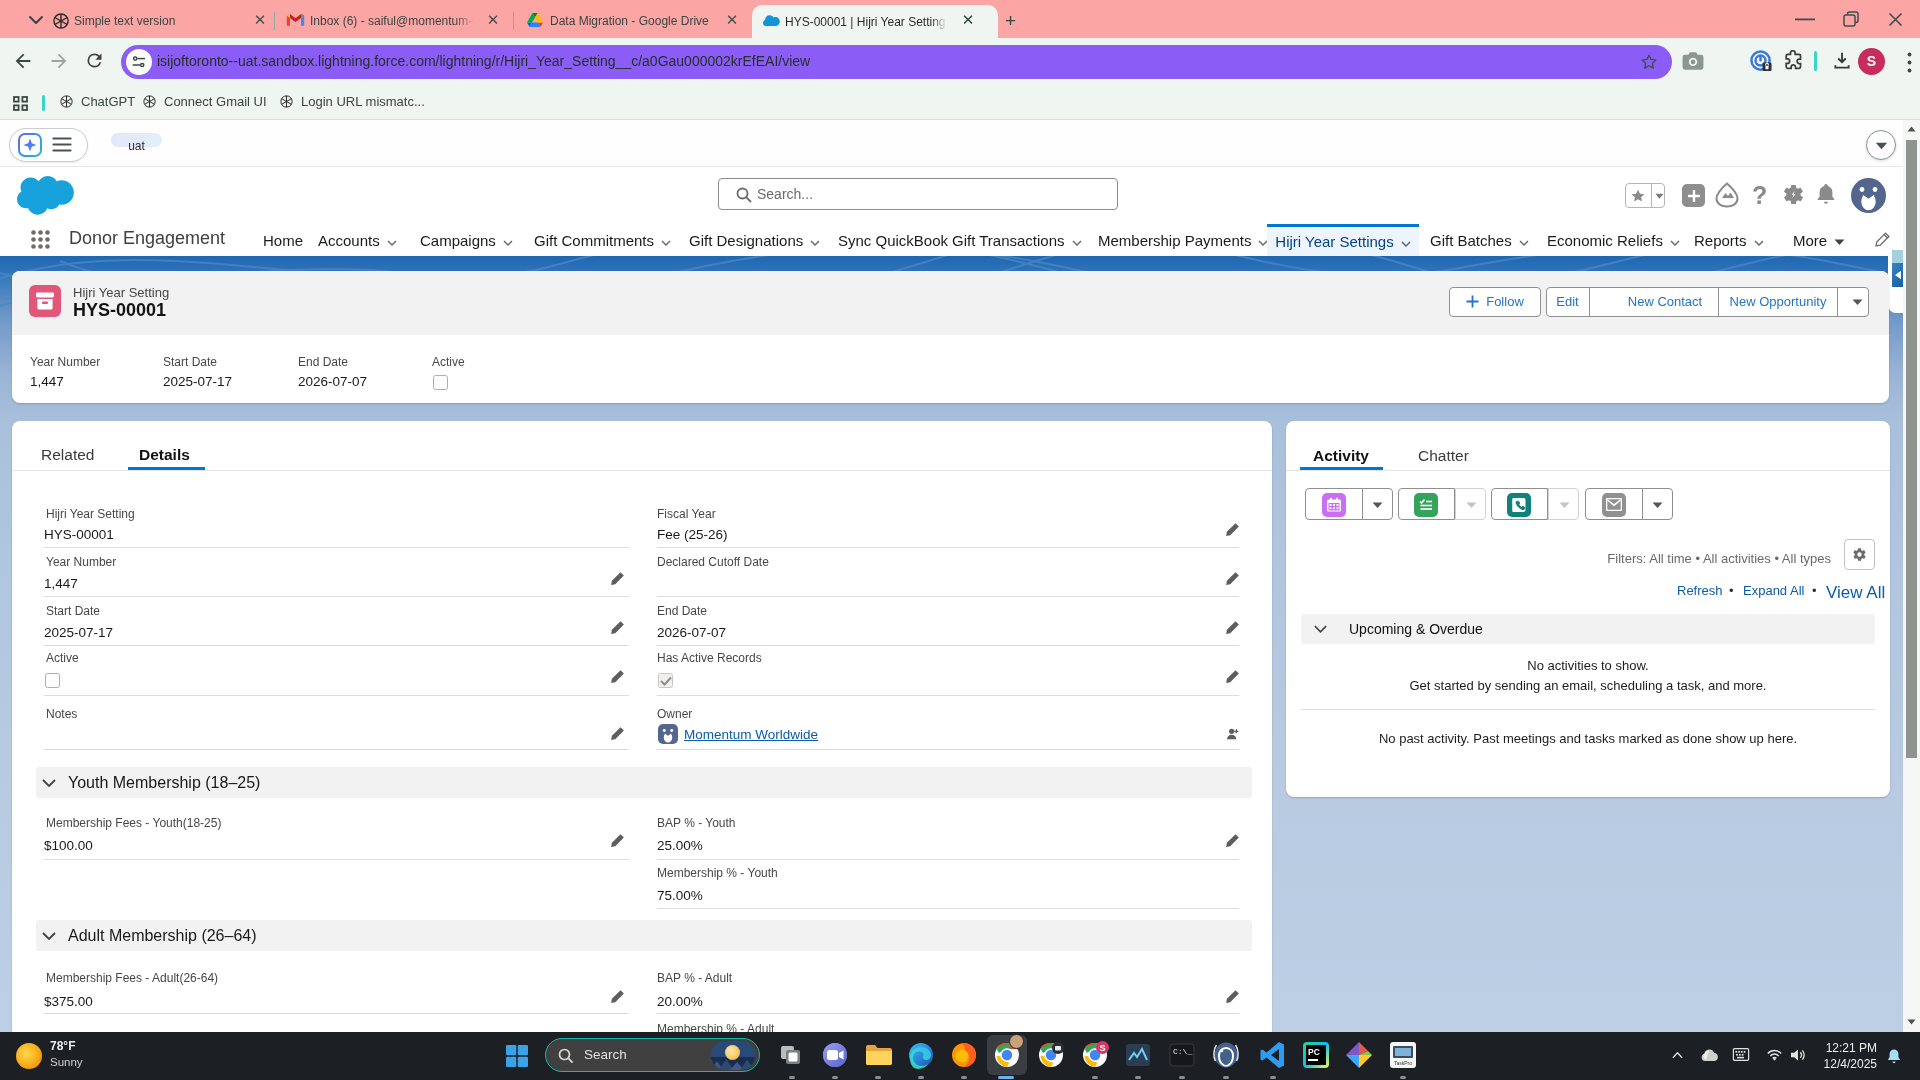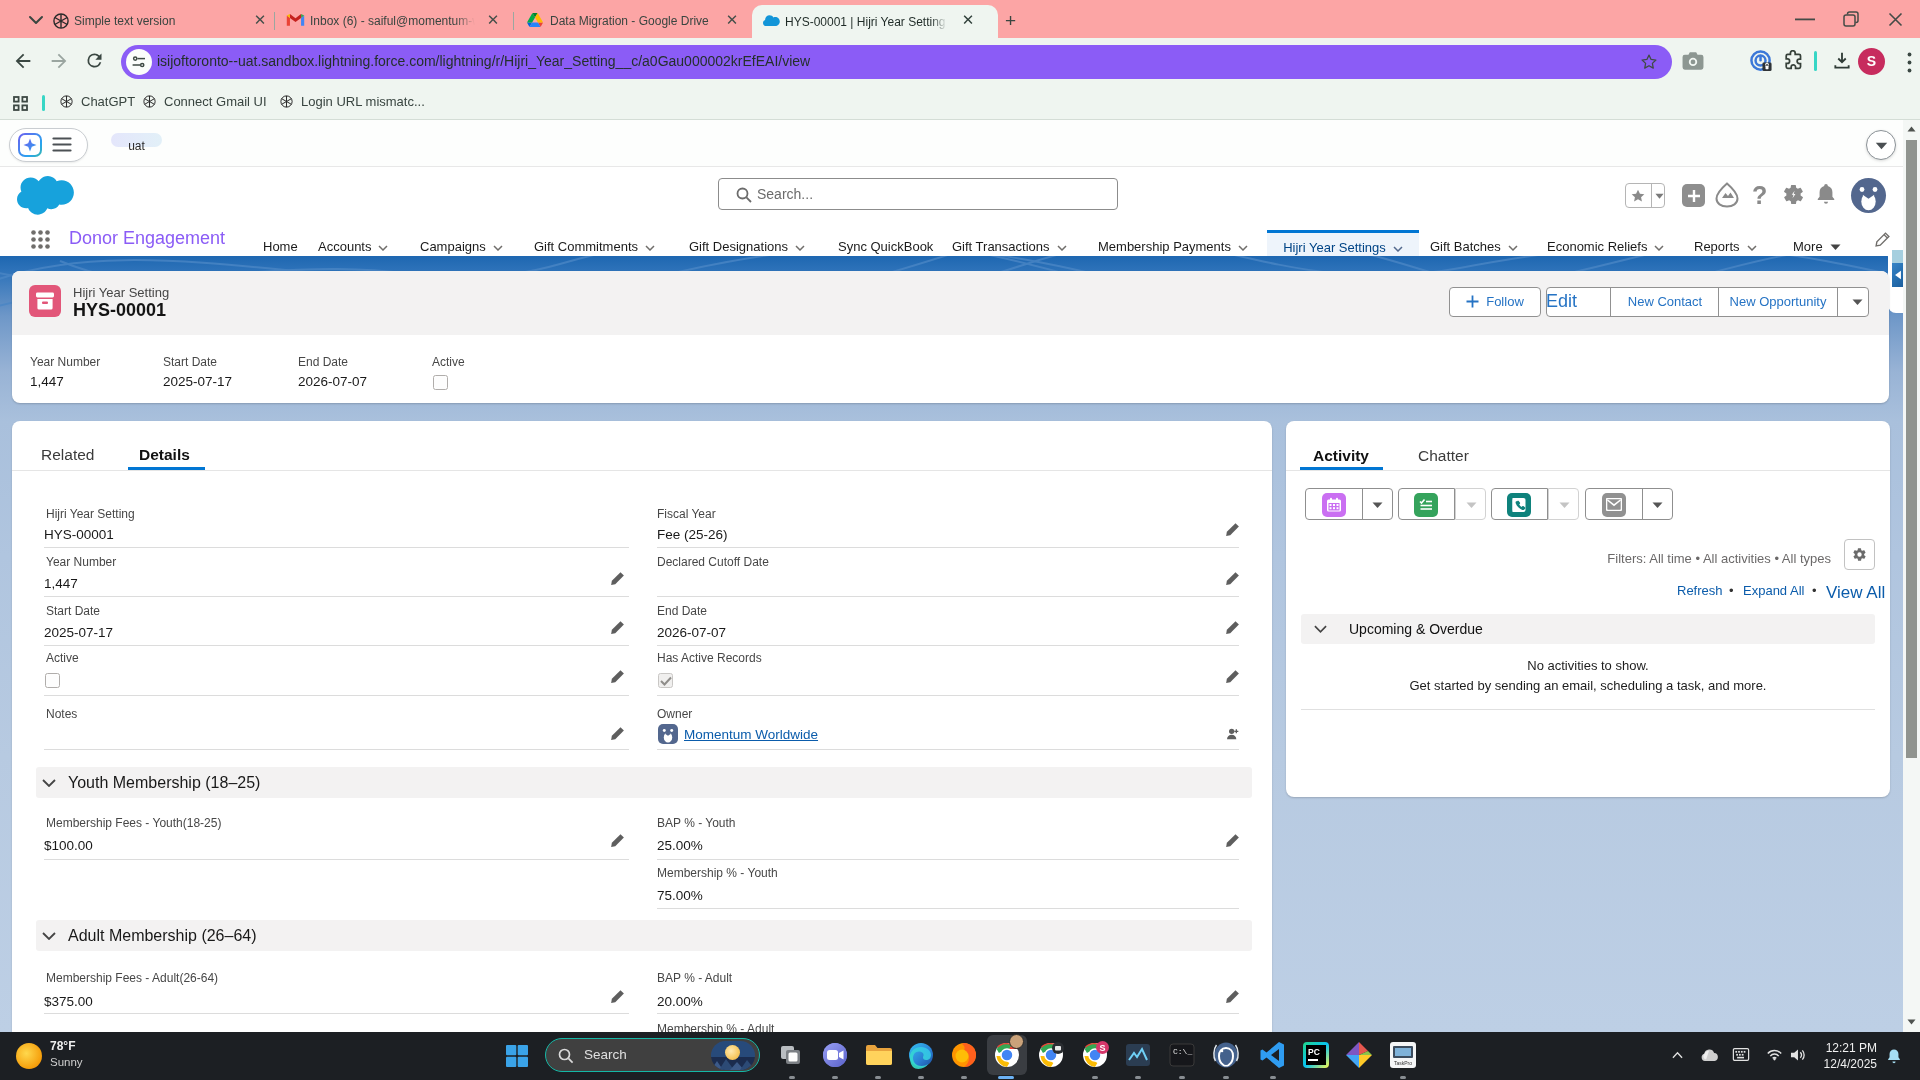--- a/index.html
+++ b/index.html
@@ -19,21 +19,21 @@
 #bookbar { position:absolute; left:0; top:86px; width:1920px; height:34px; background:#eff5f0; border-bottom:1px solid #d4ddd6; }
 .bkm { position:absolute; top:8px; font-size:13px; color:#394540; white-space:nowrap; }
 
 
 #whitestrip { position:absolute; left:0; top:120px; width:1920px; height:47px; background:#fdfefd; border-bottom:1px solid #e8e8e8; }
 
 
 #sfheader { position:absolute; left:0; top:167px; width:1920px; height:55px; background:#ffffff; }
 #sfsearch { position:absolute; left:718px; top:11px; width:400px; height:32px; border:1px solid #8c8c8c; border-radius:4px; background:#fff; color:#6b6b6b; font-size:14px; line-height:30px; }
 #navbar { position:absolute; left:0; top:222px; width:1920px; height:34px; background:#ffffff; }
-.navitem { position:absolute; top:8px; height:34px; line-height:34px; font-size:13px; color:#1b1b1b; white-space:nowrap; }
+.navitem { position:absolute; top:2px; height:34px; line-height:34px; font-size:15px; color:#1b1b1b; white-space:nowrap; }
 .chev { display:inline-block; margin-left:7px; }
 
 
 #pagebg { position:absolute; left:0; top:256px; width:1920px; height:776px; background:linear-gradient(180deg,#1e67b1 0px,#2d72b9 14px,#6e97c8 60px,#98b3d5 115px,#a9c0dc 165px,#b0c5df 300px,#b7cae1 500px,#bdcfe5 776px); }
 
 
 .card { position:absolute; background:#fff; border-radius:8px; box-shadow:0 1px 2px rgba(0,0,0,.18); }
 #hlcard { left:12px; top:15px; width:1877px; height:132px; overflow:hidden; }
 #hlcard .top { position:absolute; left:0; top:0; width:100%; height:64px; background:#f3f2f2; }
 #maincard { left:12px; top:165px; width:1260px; height:860px; }
@@ -297,21 +297,21 @@
           <circle cx="9.5" cy="2.5" r="2.3"></circle>
           <circle cx="16.5" cy="2.5" r="2.3"></circle>
           <circle cx="2.5" cy="9.5" r="2.3"></circle>
           <circle cx="9.5" cy="9.5" r="2.3"></circle>
           <circle cx="16.5" cy="9.5" r="2.3"></circle>
           <circle cx="2.5" cy="16.5" r="2.3"></circle>
           <circle cx="9.5" cy="16.5" r="2.3"></circle>
           <circle cx="16.5" cy="16.5" r="2.3"></circle>
         </g>
       </svg>
-    <div class="abs" style="left:69px;top:6px;font-size:18px;color:#8b5cf6">Donor Engagement</div>
+    <div class="abs" style="left:69px;top:6px;font-size:18px;color:#404040">Donor Engagement</div>
     <div class="navitem" style="left:263px">Home</div>
     <div class="navitem" style="left:318px">Accounts<svg class="chev" width="10" height="6" viewBox="0 0 10 6">
           <path d="M1 1 L5 5 L9 1" stroke="#706e6b" stroke-width="1.5" fill="none"></path>
         </svg></div>
     <div class="navitem" style="left:420px">Campaigns<svg class="chev" width="10" height="6" viewBox="0 0 10 6">
           <path d="M1 1 L5 5 L9 1" stroke="#706e6b" stroke-width="1.5" fill="none"></path>
         </svg></div>
     <div class="navitem" style="left:534px">Gift Commitments<svg class="chev" width="10" height="6" viewBox="0 0 10 6">
           <path d="M1 1 L5 5 L9 1" stroke="#706e6b" stroke-width="1.5" fill="none"></path>
         </svg></div>
@@ -374,21 +374,21 @@
           </svg>
       </div>
       <div class="abs" style="left:61px;top:14px;font-size:13px;color:#464646">Hijri Year Setting</div>
       <div class="abs" style="left:61px;top:29px;font-size:18px;font-weight:700;color:#141414">HYS-00001</div>
       <div class="btn" style="left:1437px;top:16px;width:92px">
         <svg style="vertical-align:-2px;margin-right:7px" width="13" height="13" viewBox="0 0 13 13">
             <path d="M6.5 0.5 V12.5 M0.5 6.5 H12.5" stroke="#2573c4" stroke-width="1.8"></path>
           </svg><span style="line-height:28px">Follow</span>
       </div>
       <div class="btn" style="left:1534px;top:16px;width:323px"></div>
-      <div class="abs" style="left:1534px;top:16px;width:65px;height:30px;font-size:18px;color:#2573c4;line-height:29px;border-right:1px solid #919191">Edit</div>
+      <div class="abs" style="left:1534px;top:16px;width:44px;height:30px;font-size:13px;color:#2573c4;text-align:center;line-height:29px;border-right:1px solid #919191">Edit</div>
       <div class="abs" style="left:1600px;top:16px;width:107px;height:30px;font-size:13px;color:#2573c4;text-align:center;line-height:29px;border-right:1px solid #919191">New Contact</div>
       <div class="abs" style="left:1707px;top:16px;width:119px;height:30px;font-size:13px;color:#2573c4;text-align:center;line-height:29px;border-right:1px solid #919191">New Opportunity</div>
       <svg class="abs" style="left:1840px;top:28px" width="11" height="7" viewBox="0 0 11 7">
           <path d="M0.5 0.5 L5.5 6 L10.5 0.5 Z" fill="#555"></path>
         </svg>
       <div class="flabel" style="left:18px;top:84px">Year Number</div>
       <div class="fvalue" style="left:18px;top:103px">1,447</div>
       <div class="flabel" style="left:151px;top:84px">Start Date</div>
       <div class="fvalue" style="left:151px;top:103px">2025-07-17</div>
       <div class="flabel" style="left:286px;top:84px">End Date</div>
@@ -607,20 +607,21 @@
 
       <div class="abs" style="left:15px;top:193px;width:574px;height:30px;background:#f3f2f2;border-radius:3px">
         <svg class="abs" style="left:13px;top:11px" width="13" height="8" viewBox="0 0 14 8">
             <path d="M1 1 L7 7 L13 1" stroke="#444" stroke-width="1.8" fill="none"></path>
           </svg>
         <div class="abs" style="left:48px;top:7px;font-size:14px;font-weight:400;color:#111">Upcoming &amp; Overdue</div>
       </div>
       <div class="abs" style="left:0;top:237px;width:604px;text-align:center;font-size:13px;color:#1d1d1d">No activities to show.</div>
       <div class="abs" style="left:0;top:257px;width:604px;text-align:center;font-size:13px;color:#1d1d1d">Get started by sending an email, scheduling a task, and more.</div>
       <div class="abs" style="left:15px;top:288px;width:574px;height:1px;background:#e0e0e0"></div>
+      <div class="abs" style="left:0;top:310px;width:604px;text-align:center;font-size:13px;color:#1d1d1d">No past activity. Past meetings and tasks marked as done show up here.</div>
     </div>
   </div>
   <div id="scrollbar">
     <svg class="abs" style="left:4px;top:6px" width="9" height="6" viewBox="0 0 9 6">
         <path d="M0.5 5.5 L4.5 0.5 L8.5 5.5 Z" fill="#4e524f"></path>
       </svg>
     <div id="sthumb"></div>
     <svg class="abs" style="left:4px;top:899px" width="9" height="6" viewBox="0 0 9 6">
         <path d="M0.5 0.5 L4.5 5.5 L8.5 0.5 Z" fill="#4e524f"></path>
       </svg>

